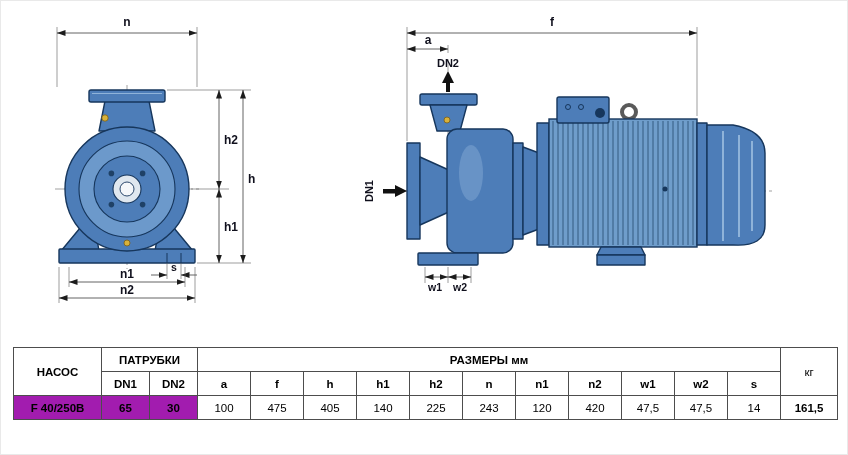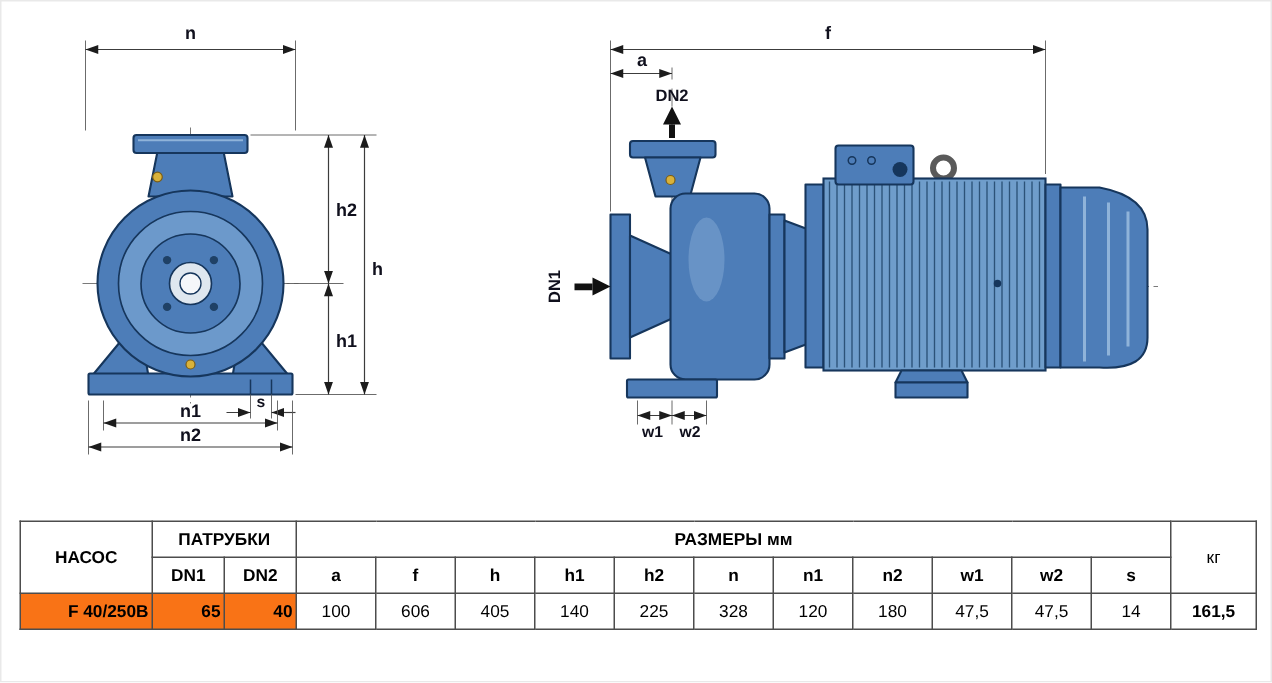--- a/index.html
+++ b/index.html
@@ -39,21 +39,21 @@
     border:1px solid #4d4d4d;
     text-align:center;
     vertical-align:middle;
     font-size:11.5px;
     padding:3px 2px;
     background:#fff;
     height:24px;
   }
   table.spec th { font-weight:bold;margin-top:16px; }
   table.spec th.kg { font-weight:normal; }
-  table.spec td.hl { background:#f97316;text-align:right; }
+  table.spec td.hl { background:#a21caf; }
   table.spec .b { font-weight:bold; }
 </style>
 </head>
 <body>
 
 <div class="page">
 
   <div class="drawing-wrap">
     <svg width="848" height="340" viewBox="0 0 848 340">
       <defs>
@@ -249,29 +249,29 @@
         <th>n2</th>
         <th>w1</th>
         <th>w2</th>
         <th>s</th>
       </tr>
     </thead>
     <tbody>
       <tr>
         <td class="hl b">F 40/250B</td>
         <td class="hl b">65</td>
-        <td class="hl b">40</td>
+        <td class="hl b">30</td>
         <td>100</td>
-        <td>606</td>
+        <td>475</td>
         <td>405</td>
         <td>140</td>
         <td>225</td>
-        <td>328</td>
+        <td>243</td>
         <td>120</td>
-        <td>180</td>
+        <td>420</td>
         <td>47,5</td>
         <td>47,5</td>
         <td>14</td>
         <td class="b">161,5</td>
       </tr>
     </tbody>
   </table>
 
 </div>
 

